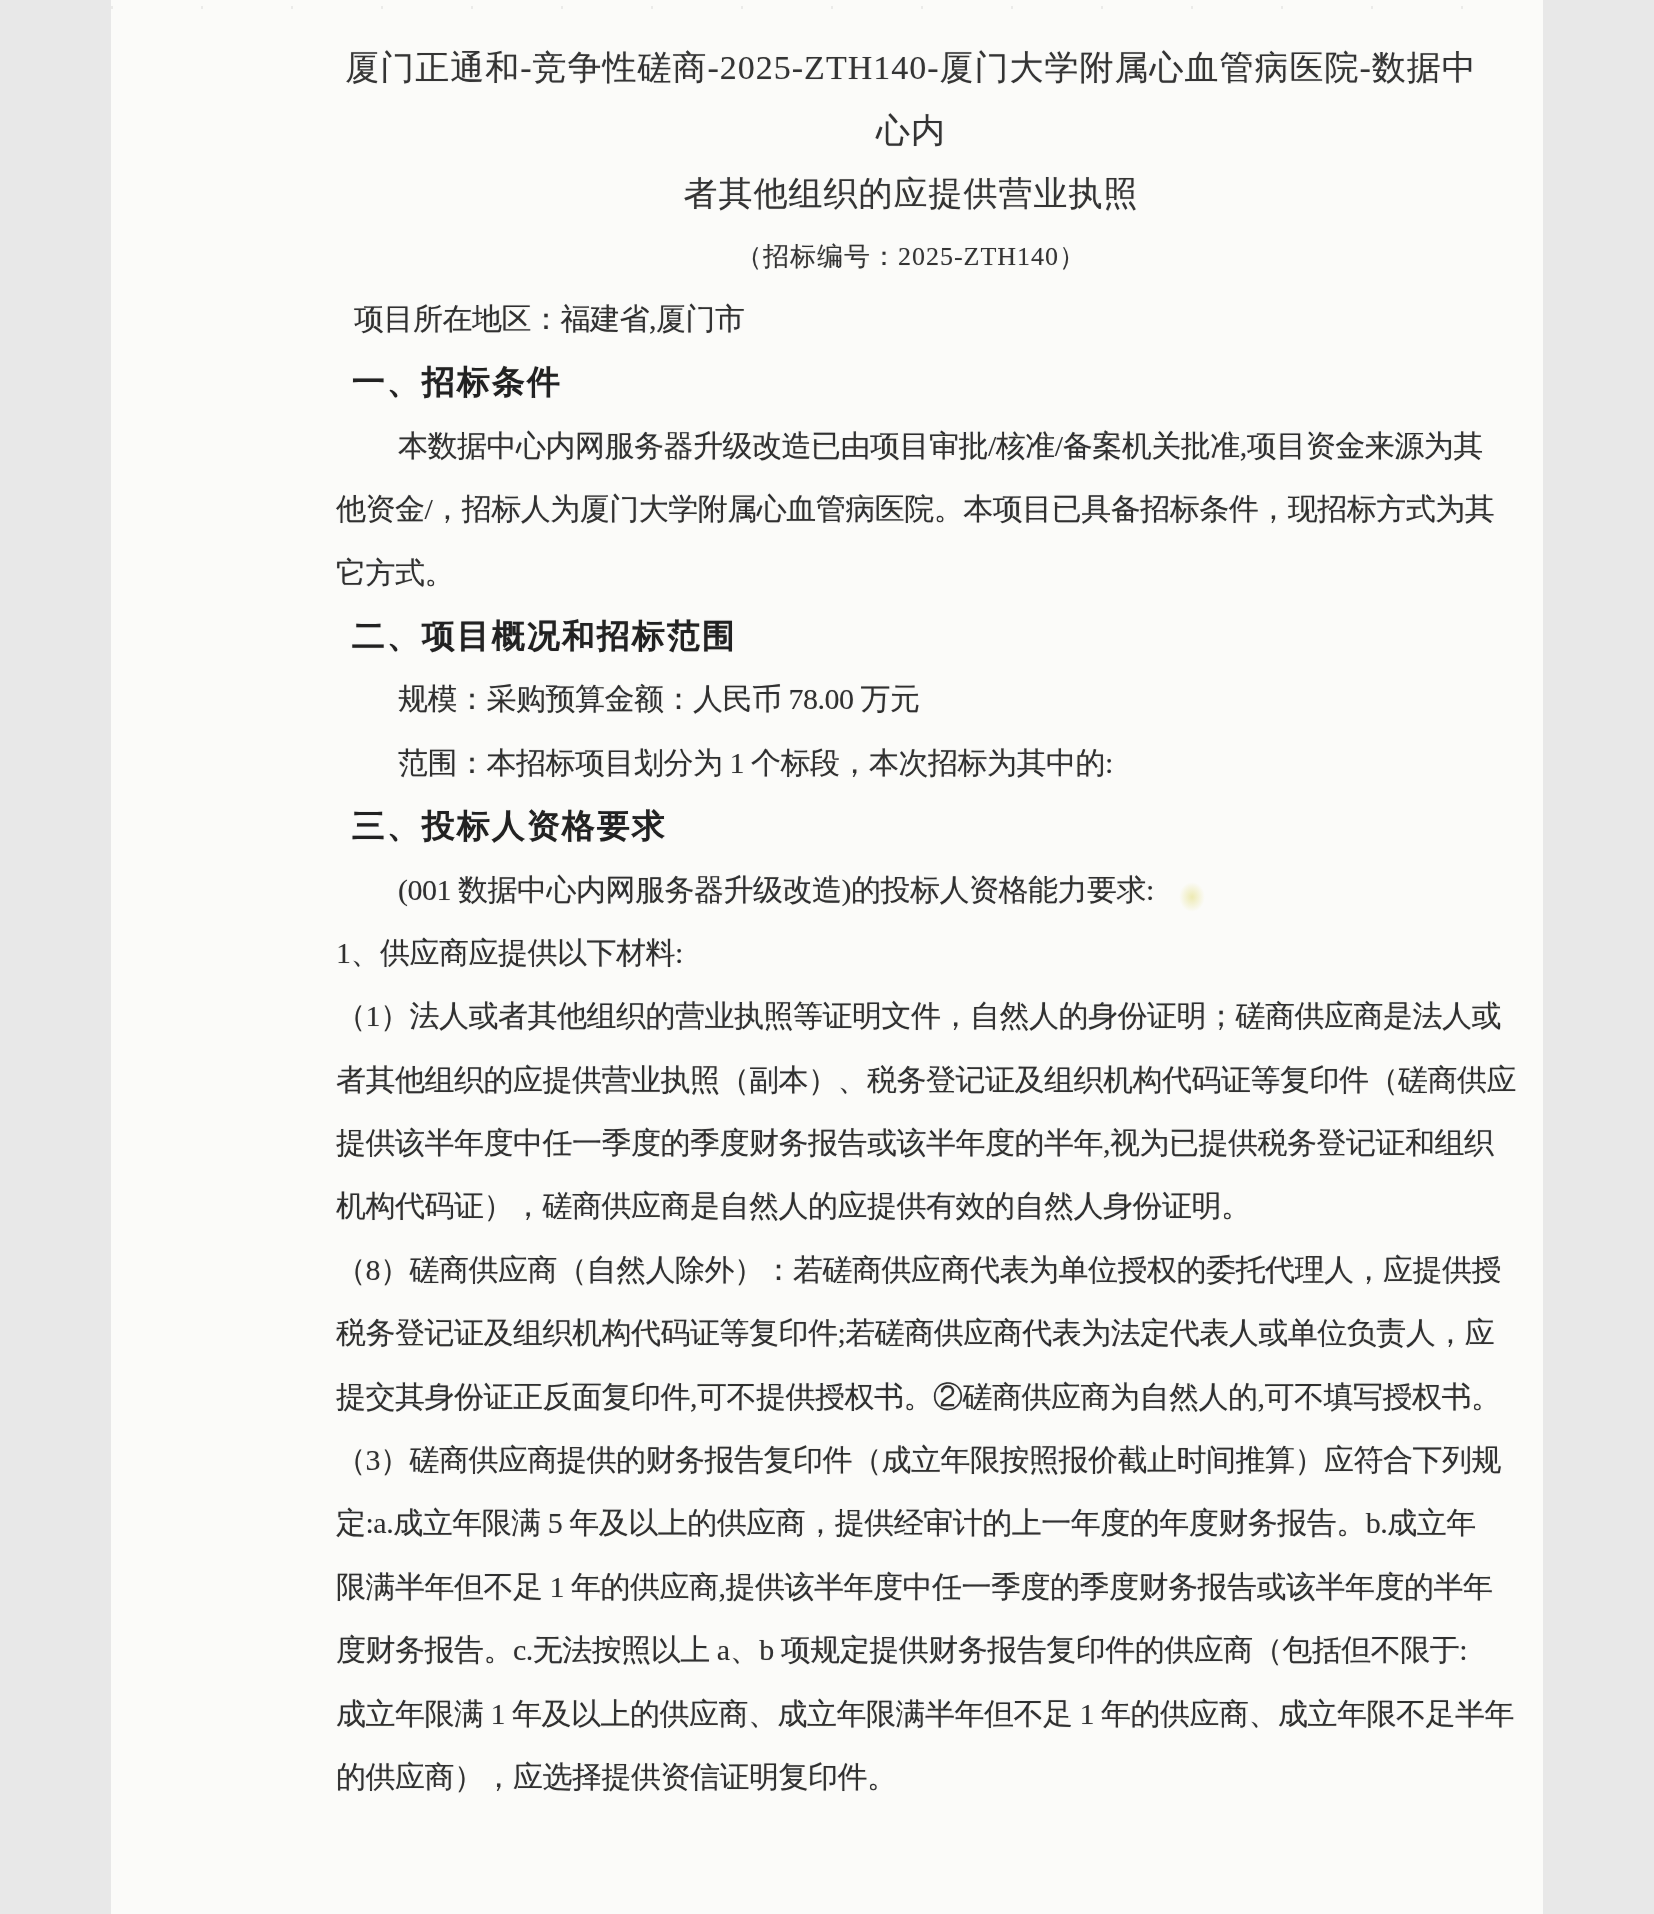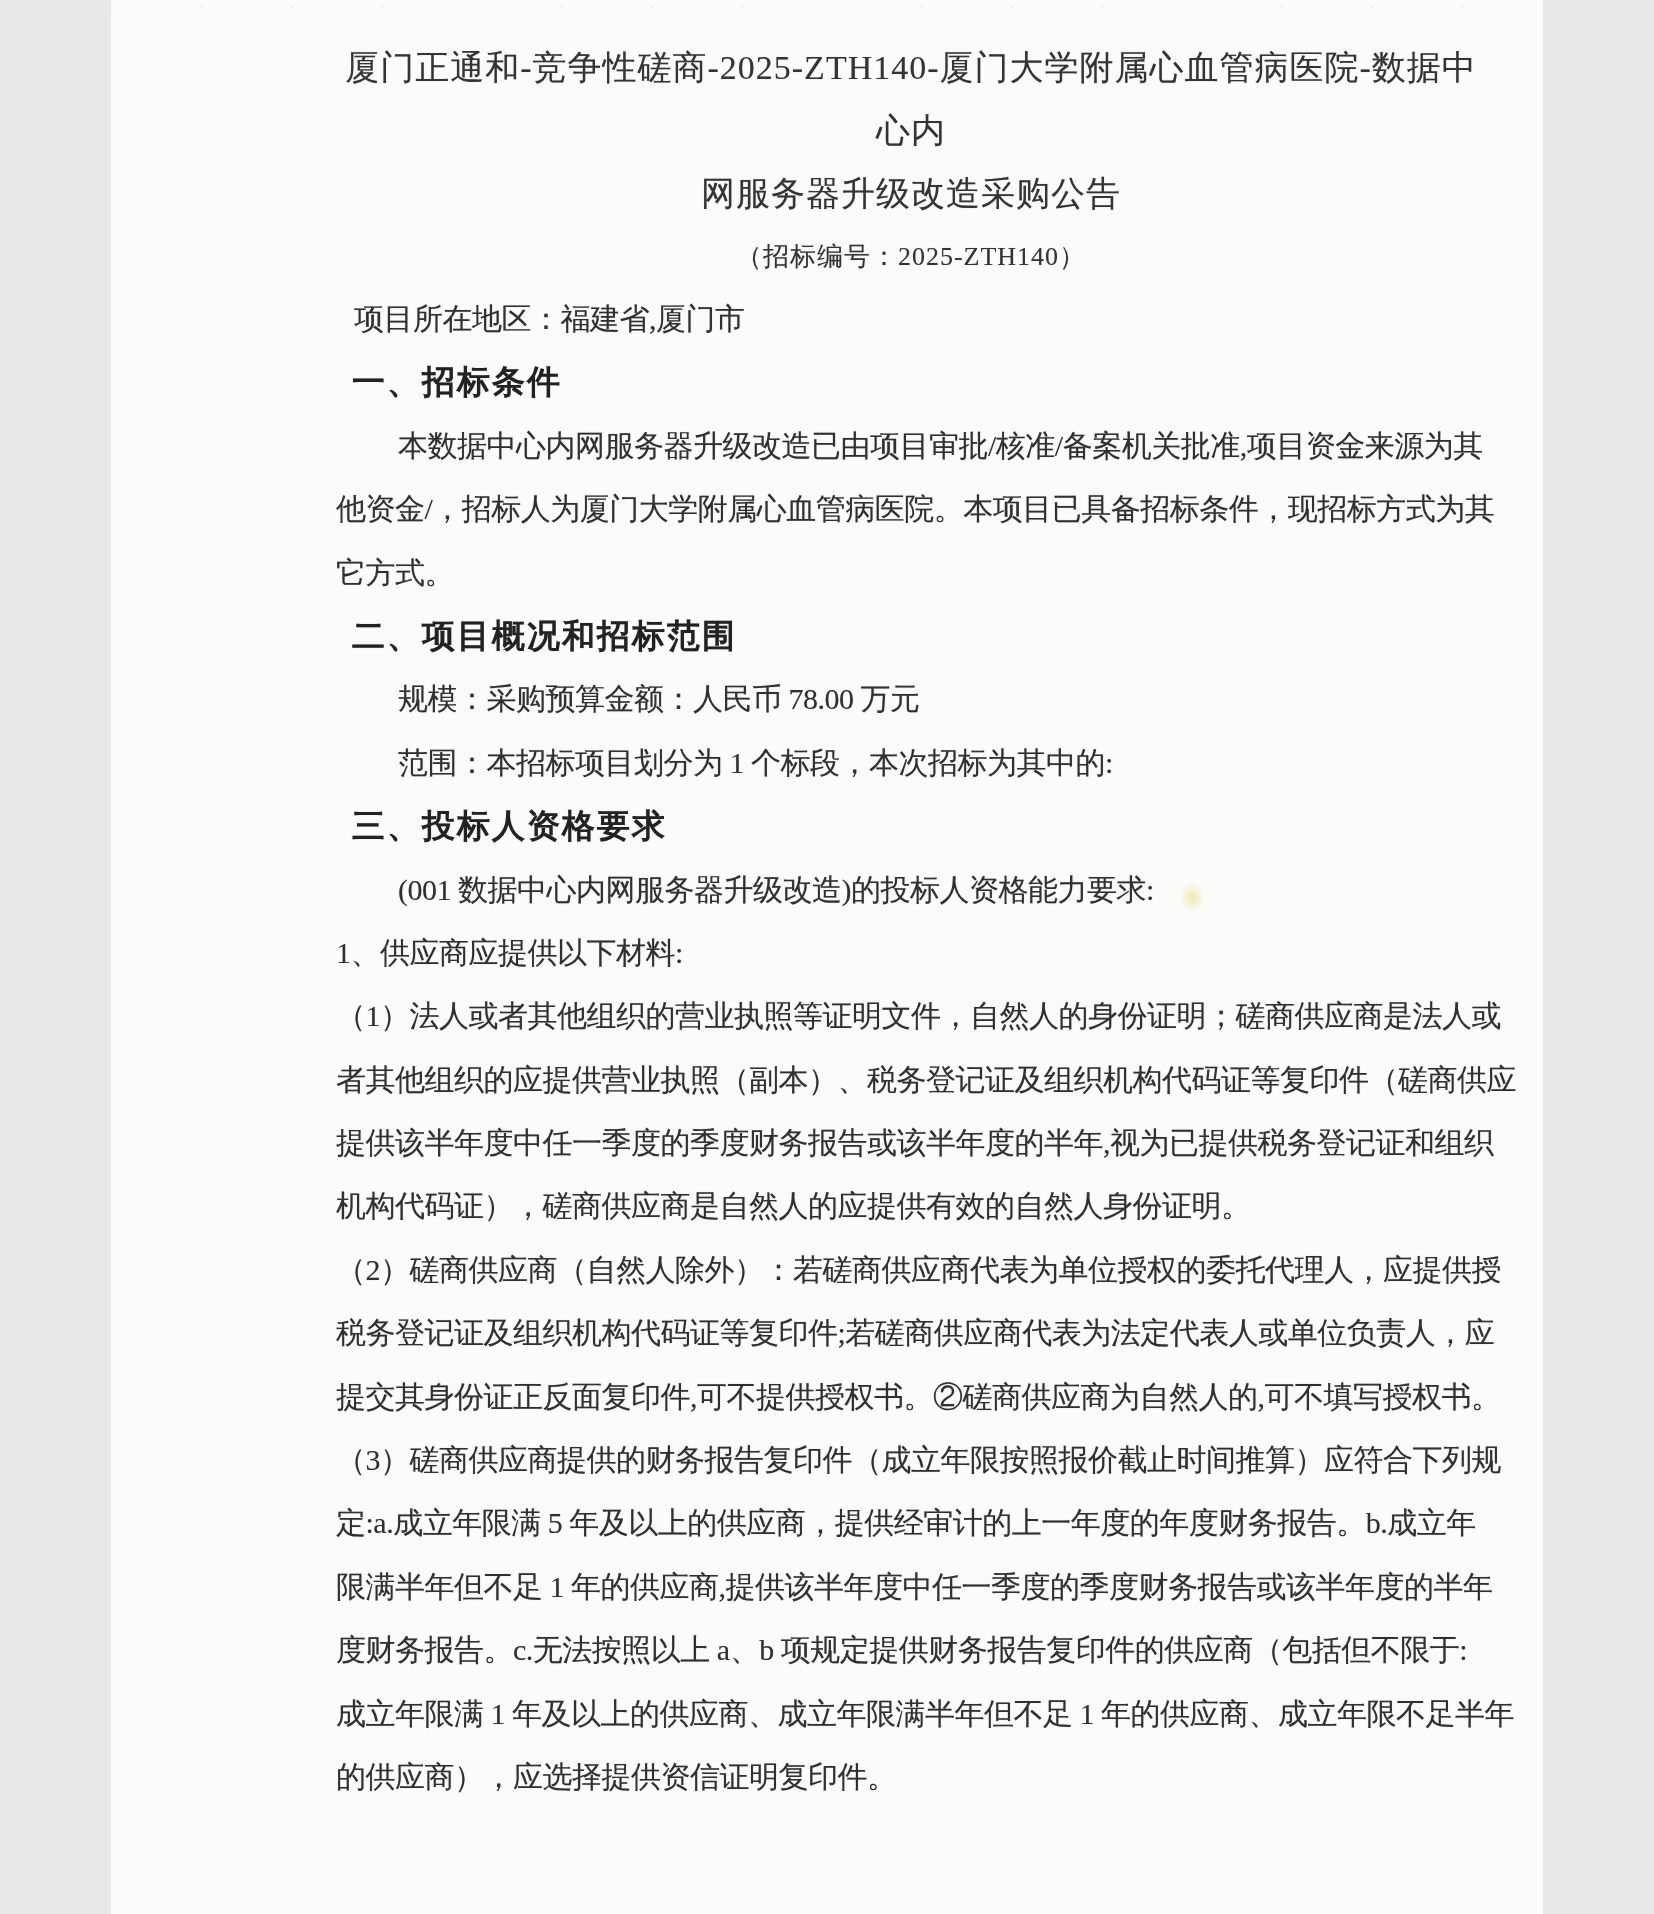--- a/index.html
+++ b/index.html
@@ -79,41 +79,41 @@
   }
 </style>
 </head>
 <body>
 
 <div class="page">
   <div class="scan-noise"></div>
 
   <div class="titles">
     <div>厦门正通和-竞争性磋商-2025-ZTH140-厦门大学附属心血管病医院-数据中心内</div>
-    <div>网服务器升级改造采购公告</div>
+    <div>者其他组织的应提供营业执照</div>
     <div class="subtitle">（招标编号：2025-ZTH140）</div>
   </div>
 
   <div id="doc-lines">
       <div class="line region">项目所在地区：福建省,厦门市</div>
       <div class="line heading">一、招标条件</div>
       <div class="line indent">本数据中心内网服务器升级改造已由项目审批/核准/备案机关批准,项目资金来源为其</div>
       <div class="line">他资金/，招标人为厦门大学附属心血管病医院。本项目已具备招标条件，现招标方式为其</div>
       <div class="line">它方式。</div>
       <div class="line heading">二、项目概况和招标范围</div>
       <div class="line indent">规模：采购预算金额：人民币 78.00 万元</div>
       <div class="line indent">范围：本招标项目划分为 1 个标段，本次招标为其中的:</div>
       <div class="line heading">三、投标人资格要求</div>
       <div class="line indent">(001 数据中心内网服务器升级改造)的投标人资格能力要求:</div>
       <div class="line">1、供应商应提供以下材料:</div>
       <div class="line">（1）法人或者其他组织的营业执照等证明文件，自然人的身份证明；磋商供应商是法人或</div>
       <div class="line">者其他组织的应提供营业执照（副本）、税务登记证及组织机构代码证等复印件（磋商供应</div>
       <div class="line">提供该半年度中任一季度的季度财务报告或该半年度的半年,视为已提供税务登记证和组织</div>
       <div class="line">机构代码证），磋商供应商是自然人的应提供有效的自然人身份证明。</div>
-      <div class="line">（2）磋商供应商（自然人除外）：若磋商供应商代表为单位授权的委托代理人，应提供授</div>
+      <div class="line">（8）磋商供应商（自然人除外）：若磋商供应商代表为单位授权的委托代理人，应提供授</div>
       <div class="line">税务登记证及组织机构代码证等复印件;若磋商供应商代表为法定代表人或单位负责人，应</div>
       <div class="line">提交其身份证正反面复印件,可不提供授权书。②磋商供应商为自然人的,可不填写授权书。</div>
       <div class="line">（3）磋商供应商提供的财务报告复印件（成立年限按照报价截止时间推算）应符合下列规</div>
       <div class="line">定:a.成立年限满 5 年及以上的供应商，提供经审计的上一年度的年度财务报告。b.成立年</div>
       <div class="line">限满半年但不足 1 年的供应商,提供该半年度中任一季度的季度财务报告或该半年度的半年</div>
       <div class="line">度财务报告。c.无法按照以上 a、b 项规定提供财务报告复印件的供应商（包括但不限于:</div>
       <div class="line">成立年限满 1 年及以上的供应商、成立年限满半年但不足 1 年的供应商、成立年限不足半年</div>
       <div class="line">的供应商），应选择提供资信证明复印件。</div>
     </div>
 

